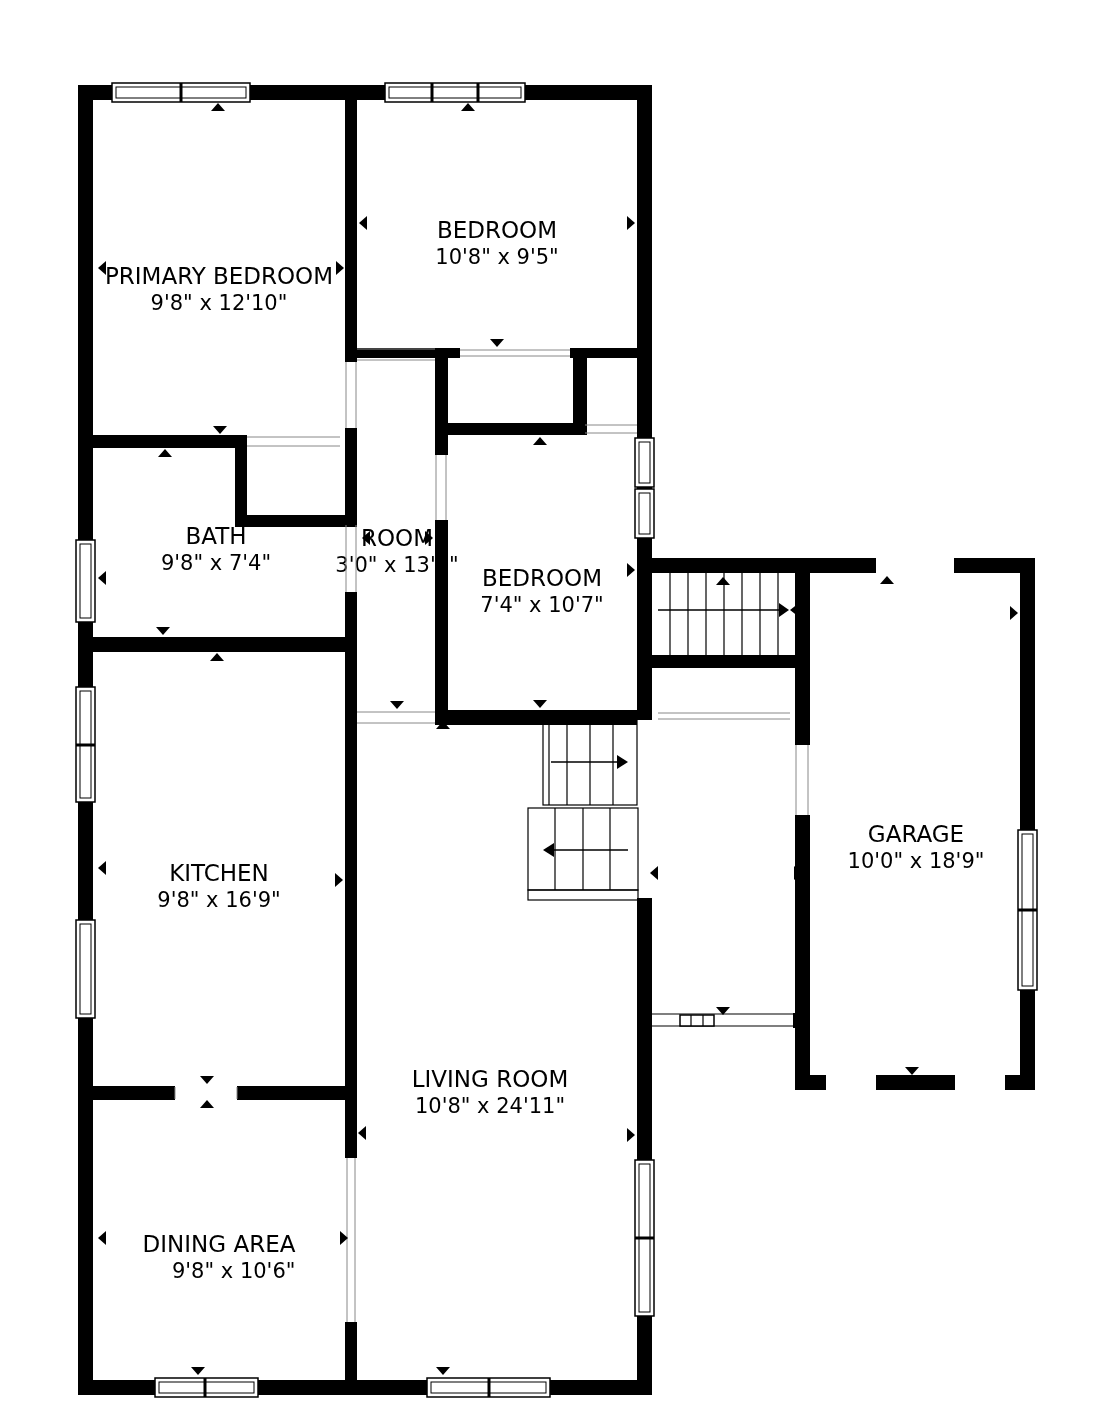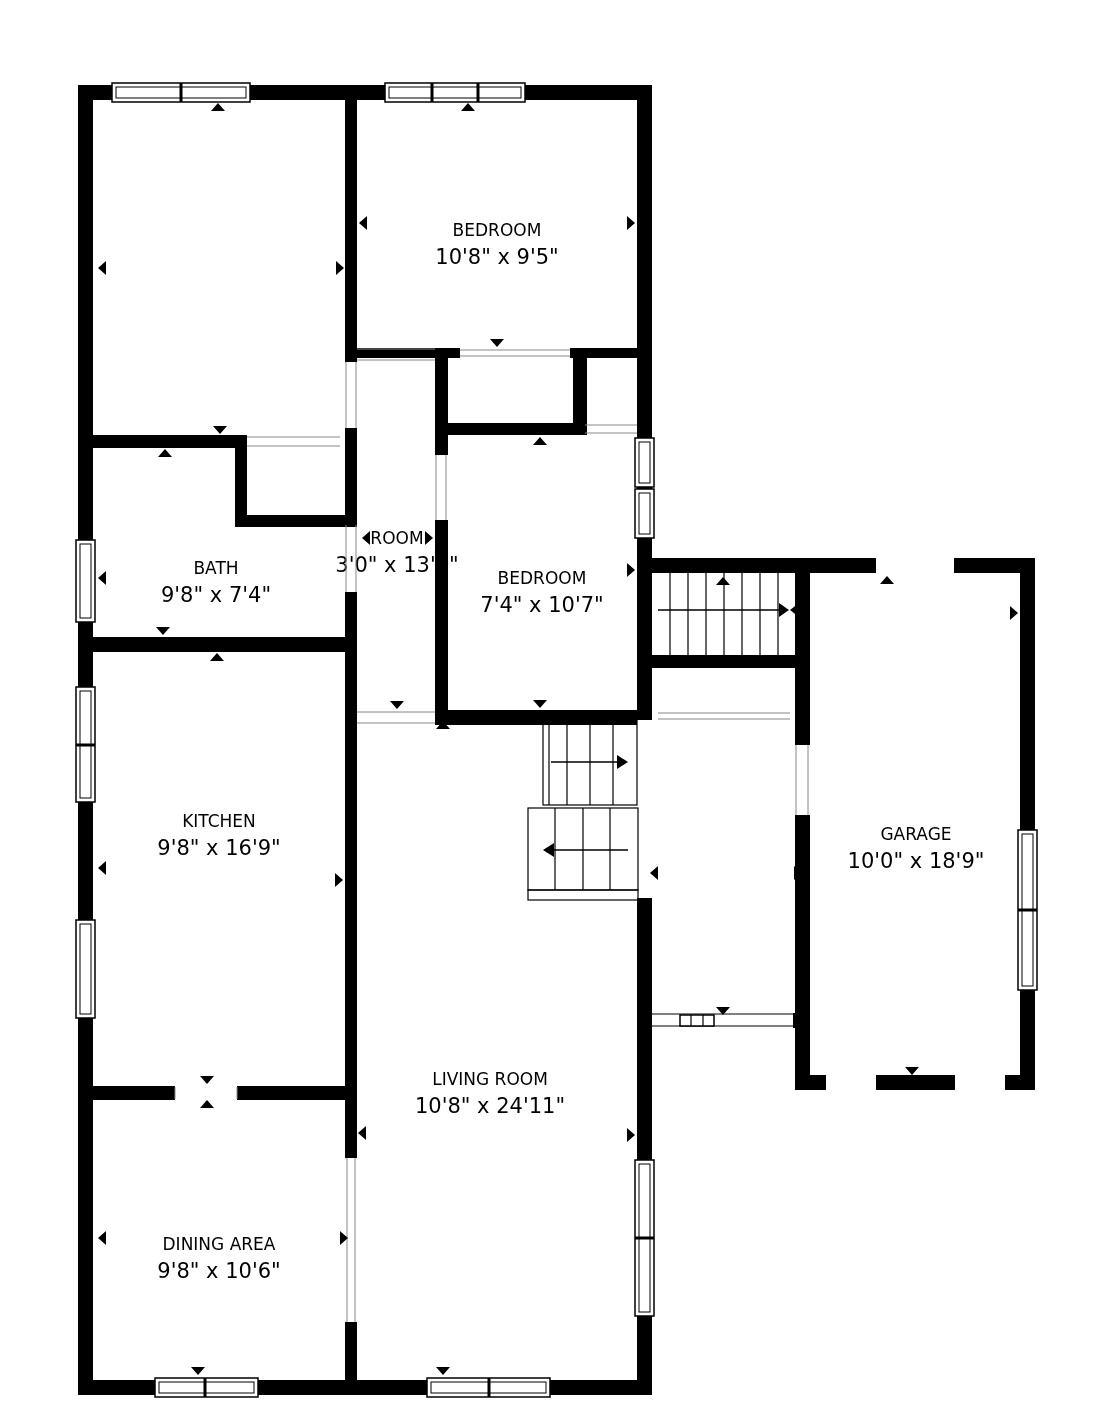--- a/index.html
+++ b/index.html
@@ -17,67 +17,71 @@
     overflow:hidden;
   }
   .room-label{
     position:absolute;
     transform:translate(-50%,-50%);
     text-align:center;
     color:var(--text);
     z-index:1;
     white-space:nowrap;
   }
-  .room-label .rname{display:block;font-size:17px;line-height:28px;}
+  .room-label .rname{display:block;font-size:23px;line-height:28px;}
   .room-label .rdims{display:block;font-size:21px;line-height:27px;}
   #drawing{position:absolute;left:0;top:0;z-index:2;}
   .wall{fill:var(--wall);}
   .win{fill:var(--bg);stroke:var(--wall);stroke-width:1.5;}
   .wininner{fill:none;stroke:var(--wall);stroke-width:1;}
   .mull{stroke:var(--wall);stroke-width:3;}
   .openline{stroke:var(--thin);stroke-width:1;}
   .stair{stroke:var(--wall);stroke-width:1.2;fill:none;}
   .stairarrow{stroke:var(--wall);stroke-width:1.5;}
   .tri{fill:var(--wall);}
   .leaf{fill:var(--bg);stroke:var(--wall);stroke-width:1.5;}
 </style>
 </head>
 <body>
 
 <div id="plan">
 
+  <div class="room-label" style="left:219px;top:289px;">
+    <span class="rname">PRIMARY BEDROOM</span>
+    <span class="rdims">9'8" x 12'10"</span>
+  </div>
   <div class="room-label" style="left:497px;top:243px;">
     <span class="rname">BEDROOM</span>
     <span class="rdims">10'8" x 9'5"</span>
   </div>
-  <div class="room-label" style="left:216px;top:581px;">
+  <div class="room-label" style="left:216px;top:549px;">
     <span class="rname">BATH</span>
     <span class="rdims">9'8" x 7'4"</span>
   </div>
   <div class="room-label" style="left:397px;top:551px;">
     <span class="rname">ROOM</span>
     <span class="rdims">3'0" x 13'4"</span>
   </div>
   <div class="room-label" style="left:542px;top:591px;">
     <span class="rname">BEDROOM</span>
     <span class="rdims">7'4" x 10'7"</span>
   </div>
   <div class="room-label" style="left:916px;top:838px;margin-top:9px;">
     <span class="rname">GARAGE</span>
     <span class="rdims">10'0" x 18'9"</span>
   </div>
-  <div class="room-label" style="left:219px;top:834px;">
+  <div class="room-label" style="left:219px;top:886px;">
     <span class="rname">KITCHEN</span>
     <span class="rdims">9'8" x 16'9"</span>
   </div>
   <div class="room-label" style="left:490px;top:1092px;">
     <span class="rname">LIVING ROOM</span>
     <span class="rdims">10'8" x 24'11"</span>
   </div>
-  <div class="room-label" style="left:219px;top:1257px;">
+  <div class="room-label" style="left:219px;top:1257px;text-align:right;">
     <span class="rname">DINING AREA</span>
     <span class="rdims">9'8" x 10'6"</span>
   </div>
 
   <svg id="drawing" width="1112" height="1410" viewBox="0 0 1112 1410">
 
     <g>
       <rect class="wall" x="78" y="85" width="572" height="15"></rect>
       <rect class="wall" x="78" y="85" width="15" height="1310"></rect>
       <rect class="wall" x="78" y="1380" width="572" height="15"></rect>

